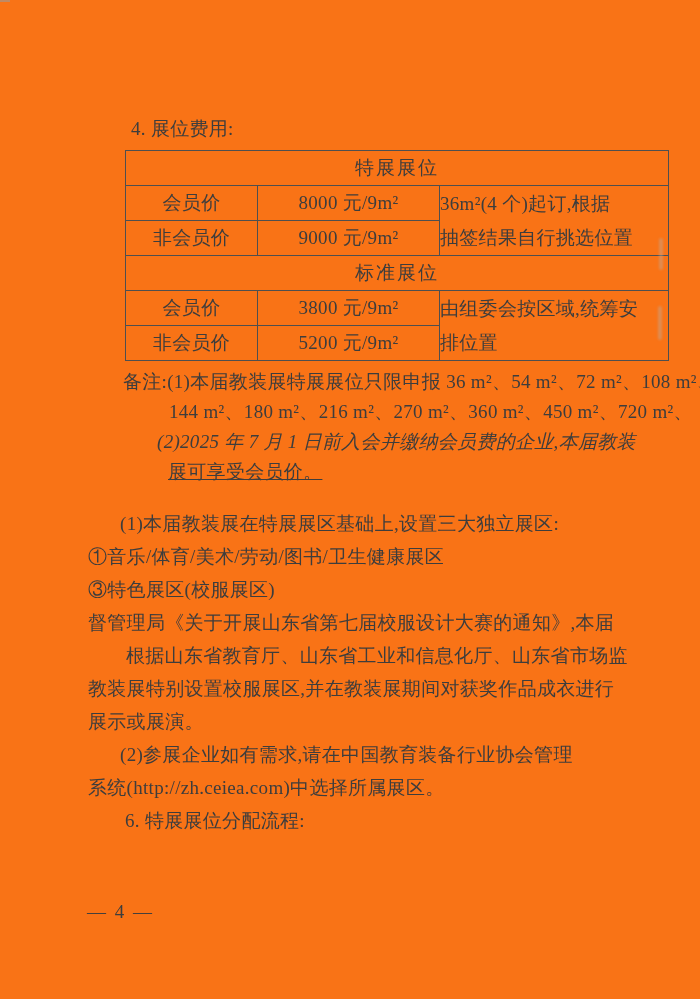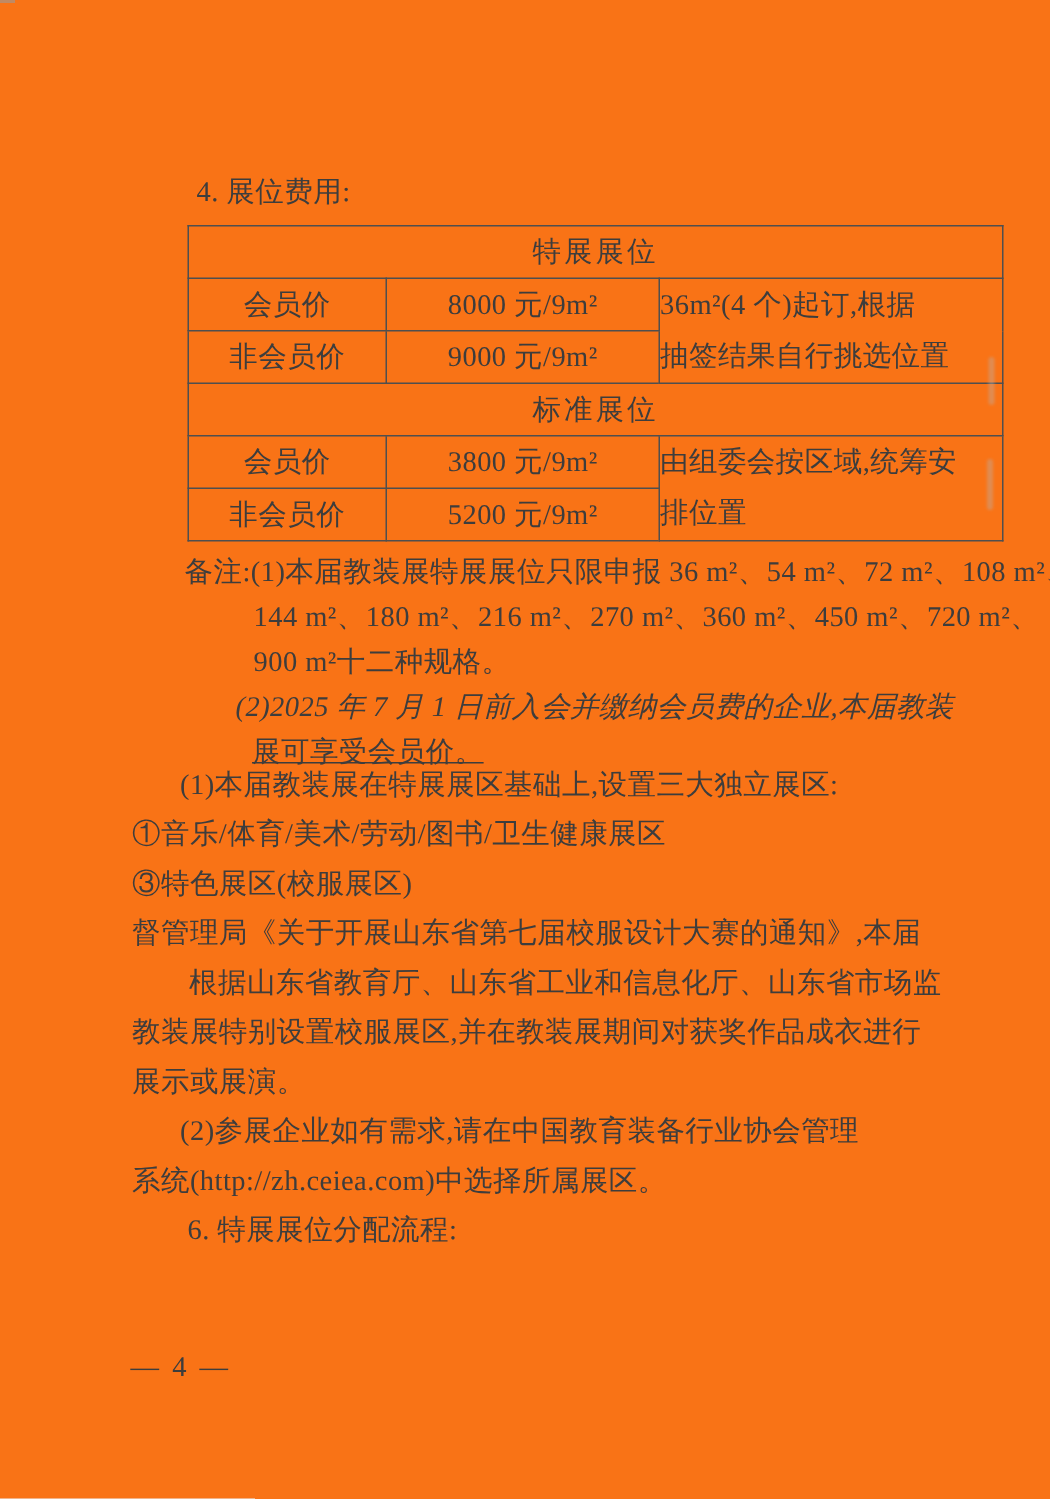--- a/index.html
+++ b/index.html
@@ -106,21 +106,20 @@
       <tr>
         <td class="lbl">非会员价</td>
         <td class="price">5200 元/9m²</td>
       </tr>
     </tbody>
   </table>
 
   <div class="block notes">
     <div class="nline n-first">备注:(1)本届教装展特展展位只限申报 36 m²、54 m²、72 m²、108 m²、</div>
     <div class="nline n-cont">144 m²、180 m²、216 m²、270 m²、360 m²、450 m²、720 m²、</div>
-    <div class="nline n-cont">900 m²十二种规格。</div>
     <div class="nline n-sub">(2)2025 年 7 月 1 日前入会并缴纳会员费的企业,本届教装</div>
     <div class="nline n-sub-cont">展可享受会员价。</div>
   </div>
 
   <div class="block body5">
     <div class="bline ind-par">(1)本届教装展在特展展区基础上,设置三大独立展区:</div>
     <div class="bline ind-none">①音乐/体育/美术/劳动/图书/卫生健康展区</div>
     <div class="bline ind-none">③特色展区(校服展区)</div>
     <div class="bline ind-none">督管理局《关于开展山东省第七届校服设计大赛的通知》,本届</div>
     <div class="bline ind-first">根据山东省教育厅、山东省工业和信息化厅、山东省市场监</div>

